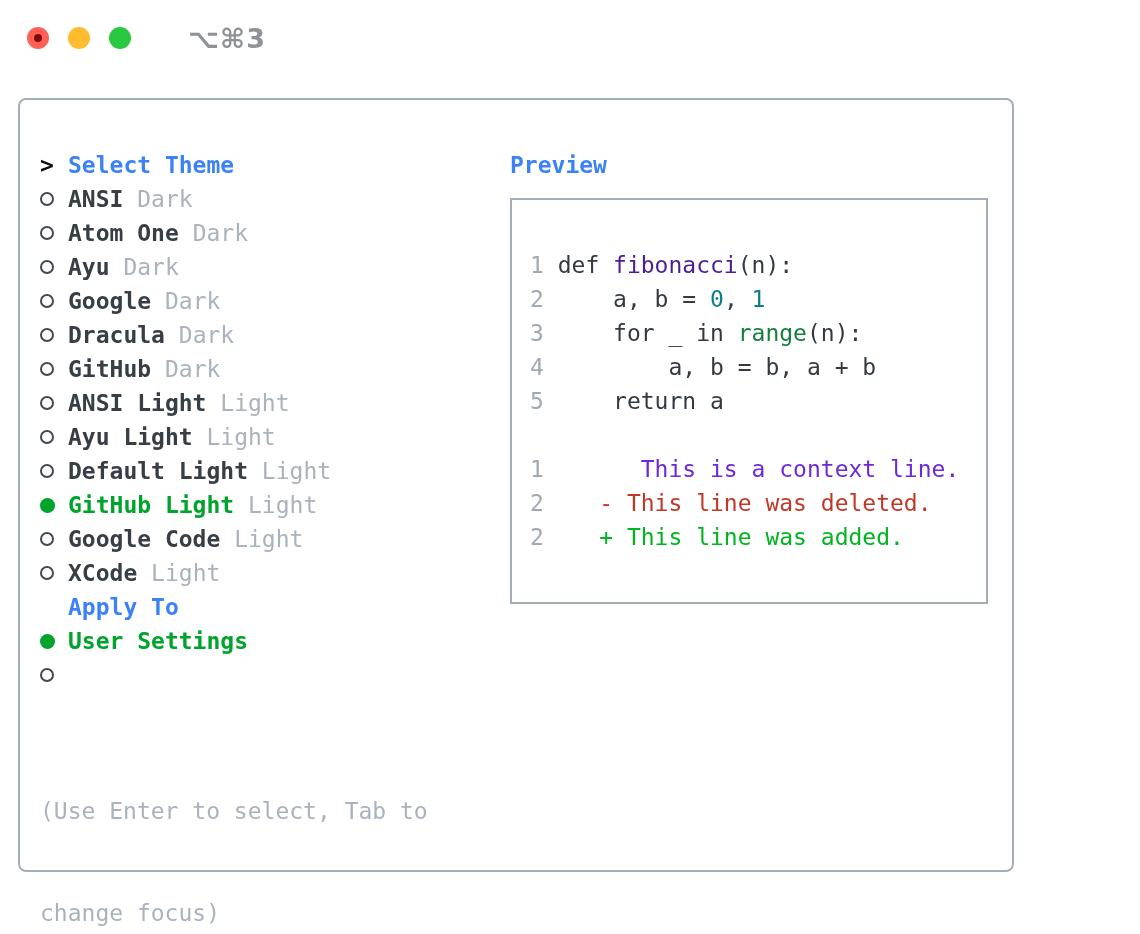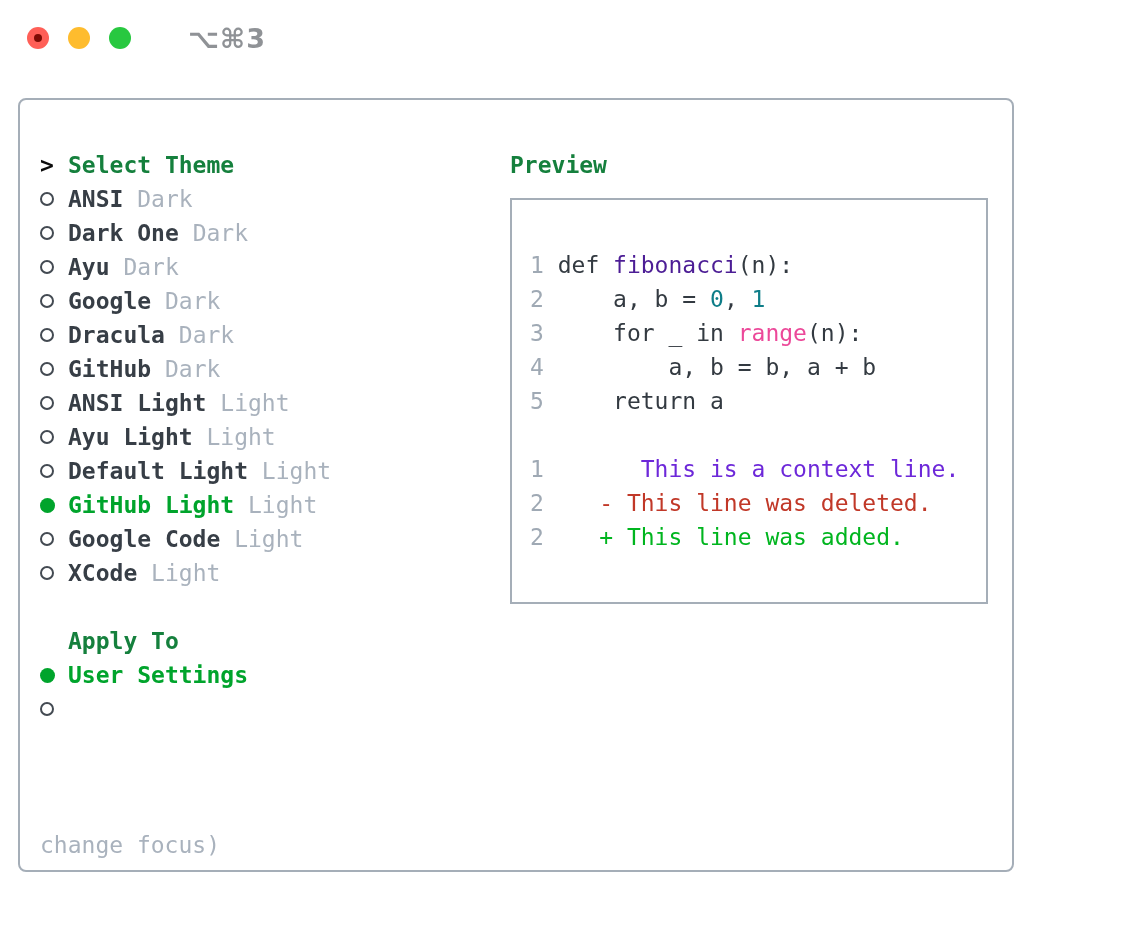--- a/index.html
+++ b/index.html
@@ -24,37 +24,37 @@
          border:2px solid #a5aeb8;border-radius:8px;box-sizing:border-box;
          padding:48px 20px 0 20px;display:flex;background:#ffffff;}
   .left-col{width:470px;flex-shrink:0;}
   .right-col{flex:1;}
 
   .row{height:34px;display:flex;align-items:center;font-size:23px;}
   .mk{width:28px;flex-shrink:0;display:flex;align-items:center;}
   .caret{color:#0c0c0c;font-weight:bold;}
   .ring{width:14px;height:14px;border:2px solid #434a52;border-radius:50%;box-sizing:border-box;}
   .dotfill{width:15px;height:15px;border-radius:50%;background:#00a42c;}
-  .hdr{color:#15803d;font-weight:bold;}
+  .hdr{color:#3b82f6;font-weight:bold;}
   .tname{color:#373e46;white-space:pre;font-weight:bold;}
   .tvariant{color:#a9b2bd;margin-left:1ch;white-space:pre;}
   .sel{color:#00a42c;}
-  .apply-section{margin-top:34px;}
+  .apply-section{}
   .hint{margin-top:34px;color:#a9b2bd;font-size:23px;line-height:34px;white-space:pre;}
 
   
   .pbox{margin-top:16px;width:478px;height:406px;border:2px solid #a5aeb8;
         box-sizing:border-box;padding:48px 0 0 18px;background:#ffffff;}
   .pline{height:34px;display:flex;align-items:center;font-size:23px;line-height:34px;}
   .lnum{width:2ch;color:#9fa9b4;white-space:pre;flex-shrink:0;}
   .lcode{white-space:pre;}
   .c-code{color:#333a41;}
   .c-function{color:#4c1d95;}
   .c-number{color:#0e7d88;}
-  .c-builtin{color:#ec4899;}
+  .c-builtin{color:#15803d;}
   .c-context{color:#6d28d9;}
   .c-deleted{color:#c13828;}
   .c-added{color:#00b51f;}
 </style>
 </head>
 <body>
 
 <div class="window">
 
   <div class="titlebar">
@@ -81,21 +81,21 @@
         <span class="mk">
             <span class="ring"></span>
           </span>
         <span class="tname">ANSI</span>
         <span class="tvariant">Dark</span>
       </div>
       <div class="row">
         <span class="mk">
             <span class="ring"></span>
           </span>
-        <span class="tname">Dark One</span>
+        <span class="tname">Atom One</span>
         <span class="tvariant">Dark</span>
       </div>
       <div class="row">
         <span class="mk">
             <span class="ring"></span>
           </span>
         <span class="tname">Ayu</span>
         <span class="tvariant">Dark</span>
       </div>
       <div class="row">
@@ -174,20 +174,21 @@
           <span class="tname sel">User Settings</span>
         </div>
         <div class="row">
           <span class="mk">
               <span class="ring"></span>
             </span>
         </div>
       </div>
 
       <div class="hint">
+        <div>(Use Enter to select, Tab to</div>
         <div>change focus)</div>
       </div>
     </div>
 
     <div class="right-col">
       <div class="row">
         <span class="hdr">Preview</span>
       </div>
 
       <div class="pbox">

